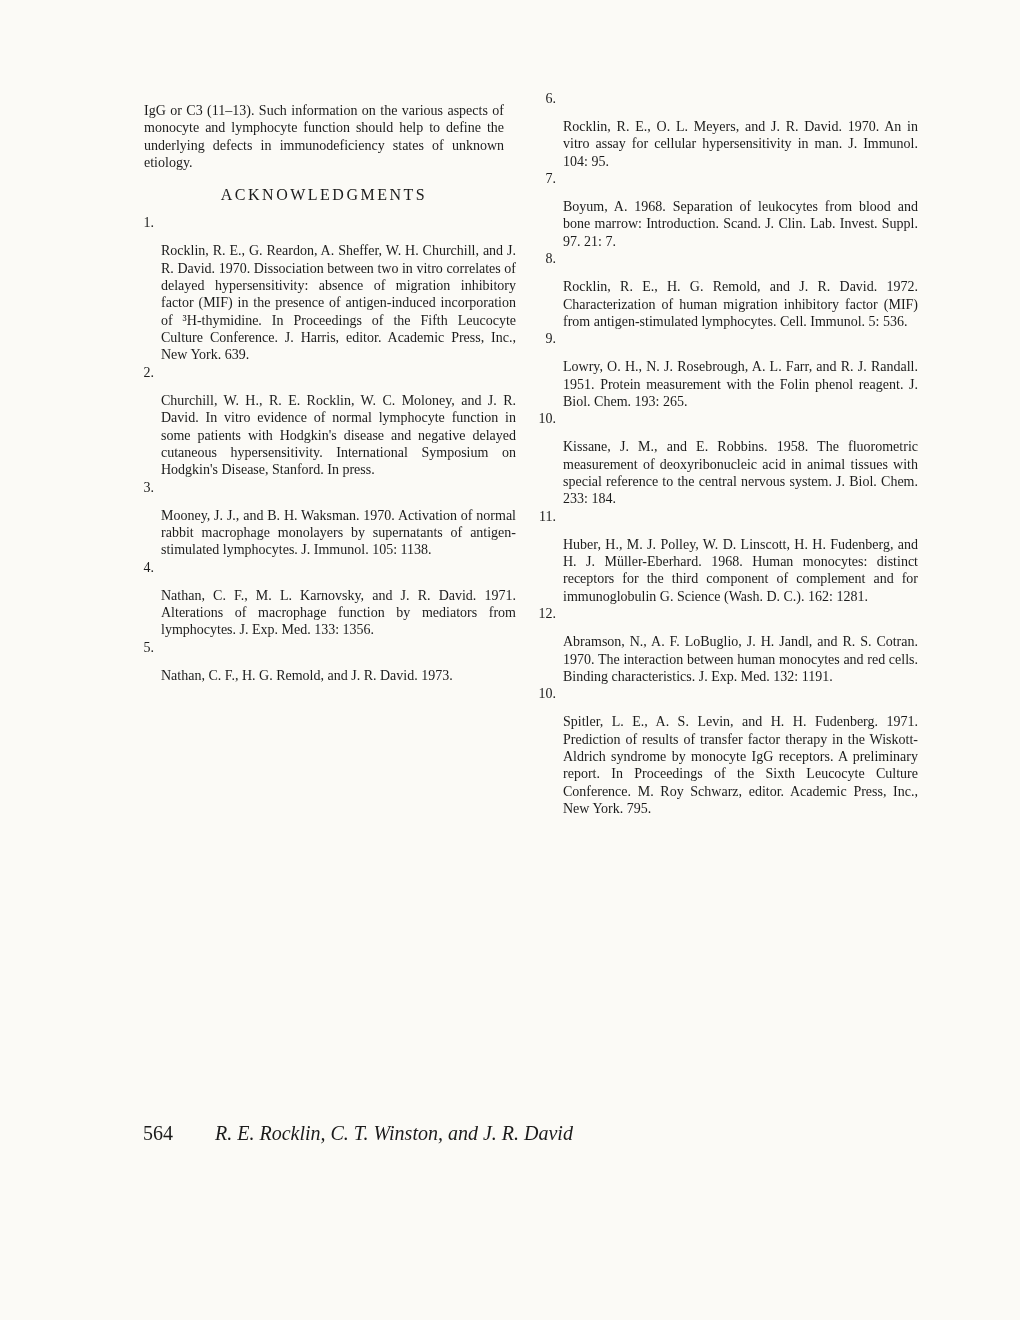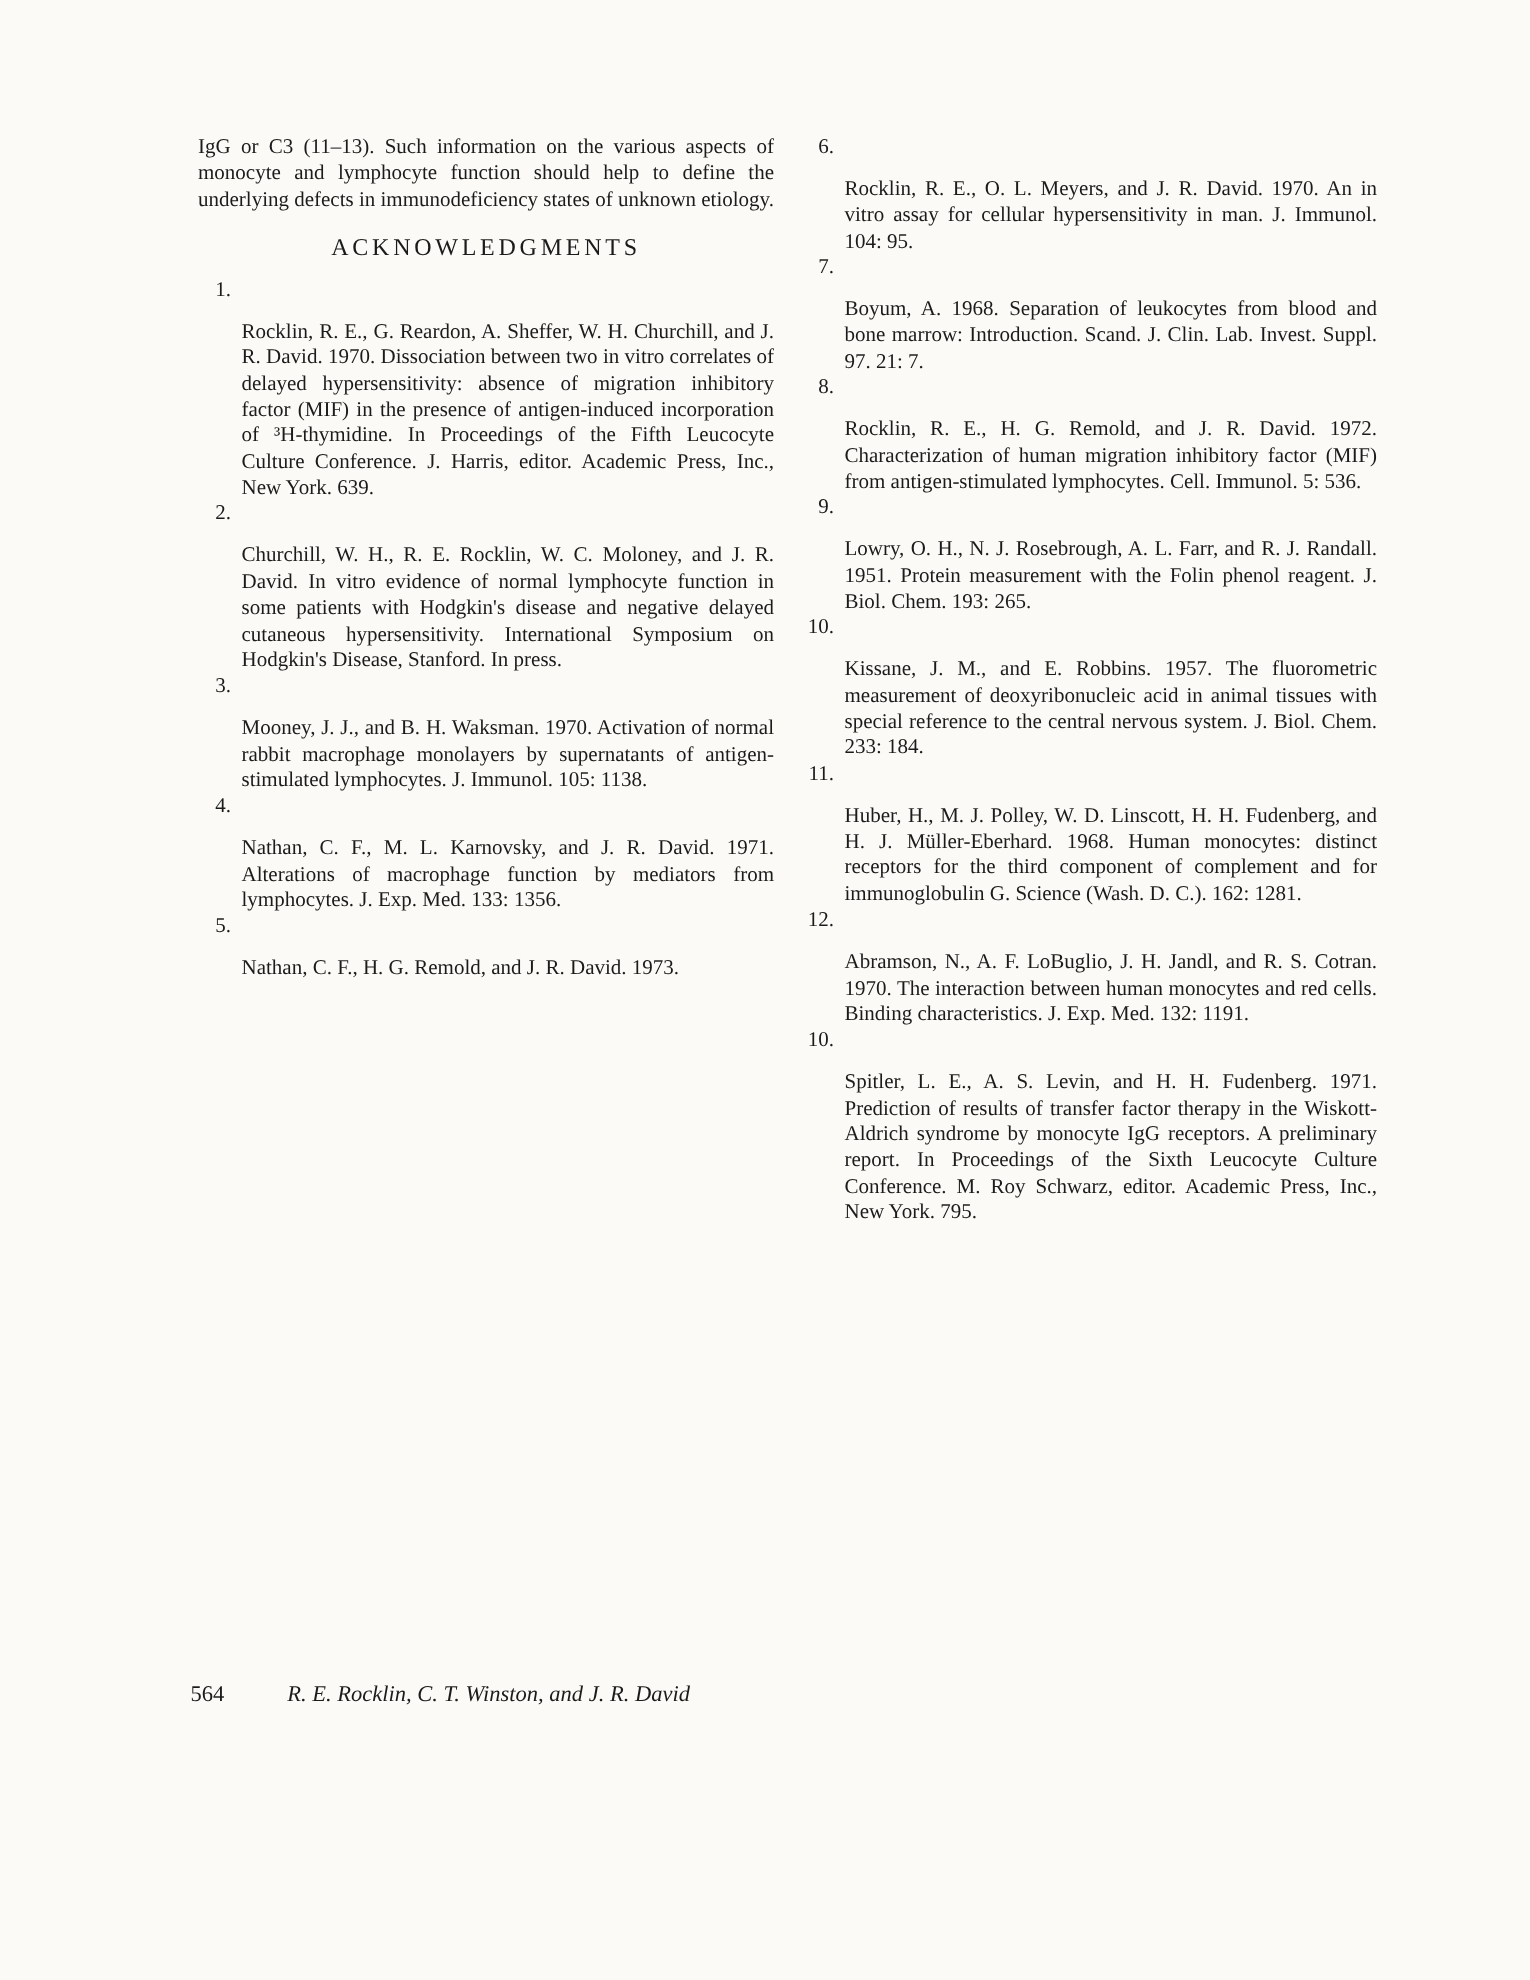--- a/index.html
+++ b/index.html
@@ -26,21 +26,21 @@
     display: flex;
     gap: 18px;
   }
   .col {
     width: 384px;
     font-size: 14px;
     line-height: 1.24;
     text-align: justify;
   }
   .body-text {
-    margin: 0;
+    margin: 12px;
   }
   .section-heading {
     font-size: 16px;
     font-weight: normal;
     letter-spacing: 2.5px;
     text-align: center;
     margin: 14px 0 9px 0;
   }
   .ref {
     display: flex;
@@ -57,22 +57,22 @@
     margin-top: 28px;
   }
   .ref-continuation {
     margin: 0;
     padding-left: 29px;
     text-align: justify;
   }
   .footer {
     position: absolute;
     top: 1122px;
-    left: 127px;
-    font-size: 15px;
+    left: 143px;
+    font-size: 20px;
     white-space: nowrap;
     text-align: center;
   }
   .running-title {
     font-style: italic;
     margin-left: 42px;
   }
 </style>
 </head>
 <body>
@@ -121,21 +121,21 @@
       <div class="ref">
         <span class="ref-num">8.</span>
         <span class="ref-text">Rocklin, R. E., H. G. Remold, and J. R. David. 1972. Characterization of human migration inhibitory factor (MIF) from antigen-stimulated lymphocytes. Cell. Immunol. 5: 536.</span>
       </div>
       <div class="ref">
         <span class="ref-num">9.</span>
         <span class="ref-text">Lowry, O. H., N. J. Rosebrough, A. L. Farr, and R. J. Randall. 1951. Protein measurement with the Folin phenol reagent. J. Biol. Chem. 193: 265.</span>
       </div>
       <div class="ref">
         <span class="ref-num">10.</span>
-        <span class="ref-text">Kissane, J. M., and E. Robbins. 1957. The fluorometric measurement of deoxyribonucleic acid in animal tissues with special reference to the central nervous system. J. Biol. Chem. 233: 184.</span>
+        <span class="ref-text">Kissane, J. M., and E. Robbins. 1958. The fluorometric measurement of deoxyribonucleic acid in animal tissues with special reference to the central nervous system. J. Biol. Chem. 233: 184.</span>
       </div>
       <div class="ref">
         <span class="ref-num">11.</span>
         <span class="ref-text">Huber, H., M. J. Polley, W. D. Linscott, H. H. Fudenberg, and H. J. Müller-Eberhard. 1968. Human monocytes: distinct receptors for the third component of complement and for immunoglobulin G. Science (Wash. D. C.). 162: 1281.</span>
       </div>
       <div class="ref">
         <span class="ref-num">12.</span>
         <span class="ref-text">Abramson, N., A. F. LoBuglio, J. H. Jandl, and R. S. Cotran. 1970. The interaction between human monocytes and red cells. Binding characteristics. J. Exp. Med. 132: 1191.</span>
       </div>
       <div class="ref">

